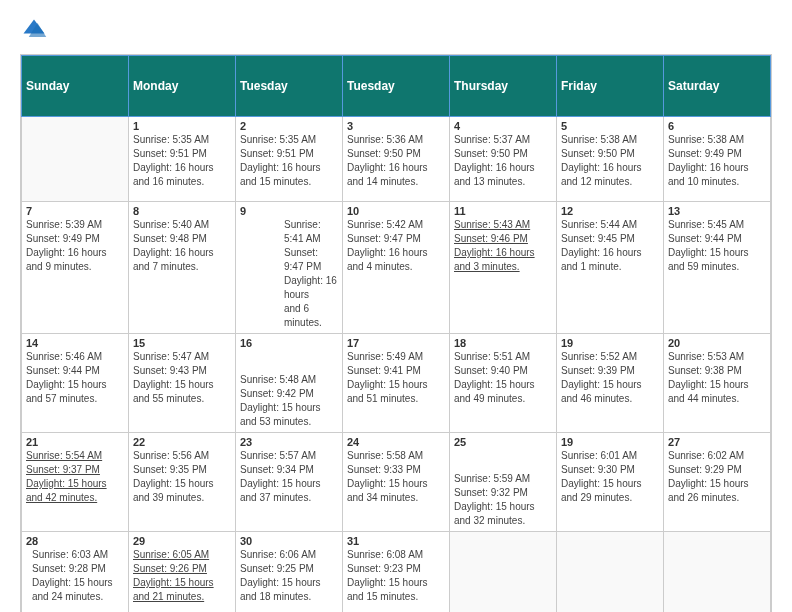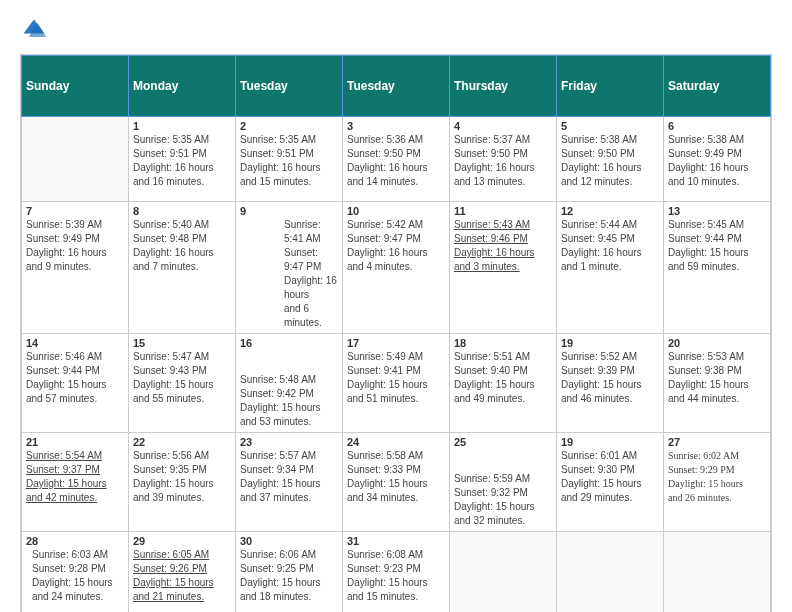--- a/index.html
+++ b/index.html
@@ -320,21 +320,21 @@
             </td>
             <td>
               <span class="day-num">19</span>
               <div class="day-info" style="white-space: pre-line;">Sunrise: 6:01 AM
 Sunset: 9:30 PM
 Daylight: 15 hours
 and 29 minutes.</div>
             </td>
             <td>
               <span class="day-num">27</span>
-              <div class="day-info" style="white-space: pre-line; font-family: Liberation Serif, serif;">Sunrise: 6:02 AM
+              <div class="day-info" style="white-space: pre-line;">Sunrise: 6:02 AM
 Sunset: 9:29 PM
 Daylight: 15 hours
 and 26 minutes.</div>
             </td>
           </tr>
           <tr class="cal-row">
             <td>
               <span class="day-num">28</span>
               <div class="day-info" style="white-space: pre-line; margin-left: 6px;">Sunrise: 6:03 AM
 Sunset: 9:28 PM

